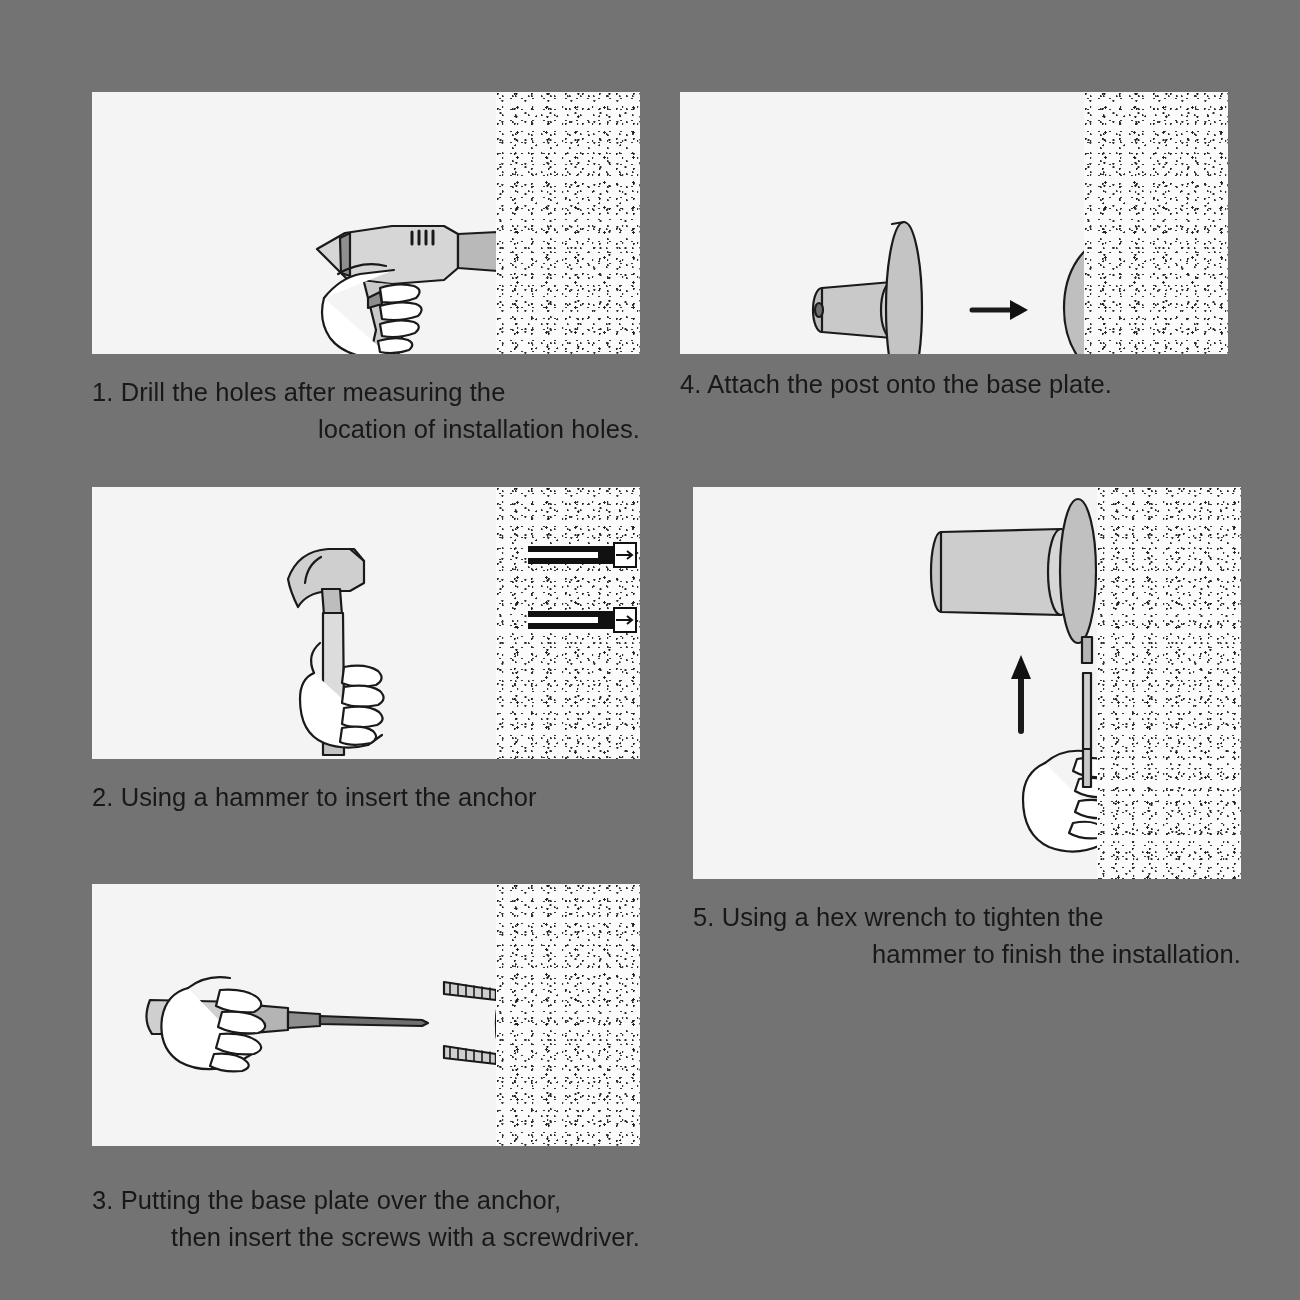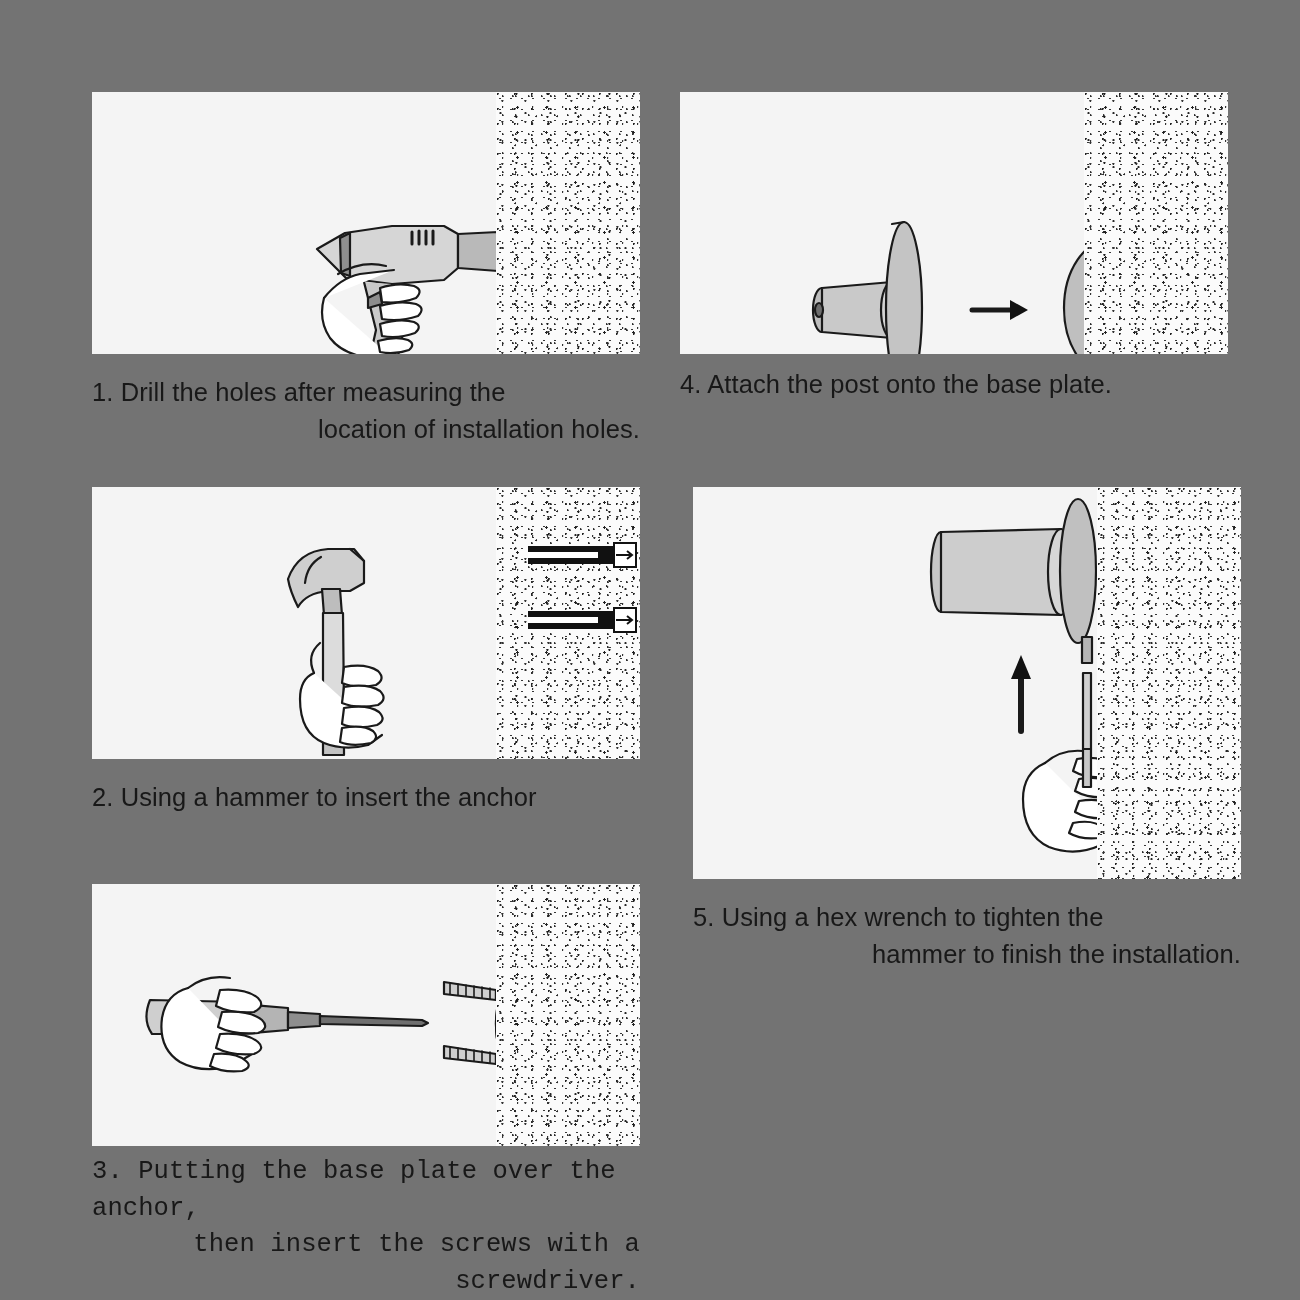--- a/index.html
+++ b/index.html
@@ -194,21 +194,21 @@
           <path d="M404 170 L430 174 L430 177 L404 180 Z" fill="#a8a8a8"></path>
           <path d="M358 163 L358 174 M366 164 L366 175 M374 165 L374 176 M382 166 L382 177 M390 167 L390 178 M398 168 L398 179" stroke-width="1.6"></path>
         </g>
 
         <g fill="#111">
           <rect x="506" y="92" width="58" height="24"></rect>
           <rect x="506" y="158" width="58" height="24"></rect>
         </g>
       </svg>
     </div>
-    <div class="caption" style="margin-top:8px;font-family:Liberation Mono, monospace;">
+    <div class="caption" style="margin-top:36px;">
       <span>3. Putting the base plate over the anchor,</span>
       <span class="ln2">then insert the screws with a screwdriver.</span>
     </div>
   </div>
 
   <div class="step" style="left:680px; top:92px; width:548px;">
     <div class="panel" style="width:548px; height:262px;">
       <div class="wall" style="left:404px; right:0;"></div>
       <svg width="548" height="262" viewBox="0 0 548 262">
         <g fill="none" stroke="#1a1a1a" stroke-width="2.2" stroke-linejoin="round" stroke-linecap="round">

